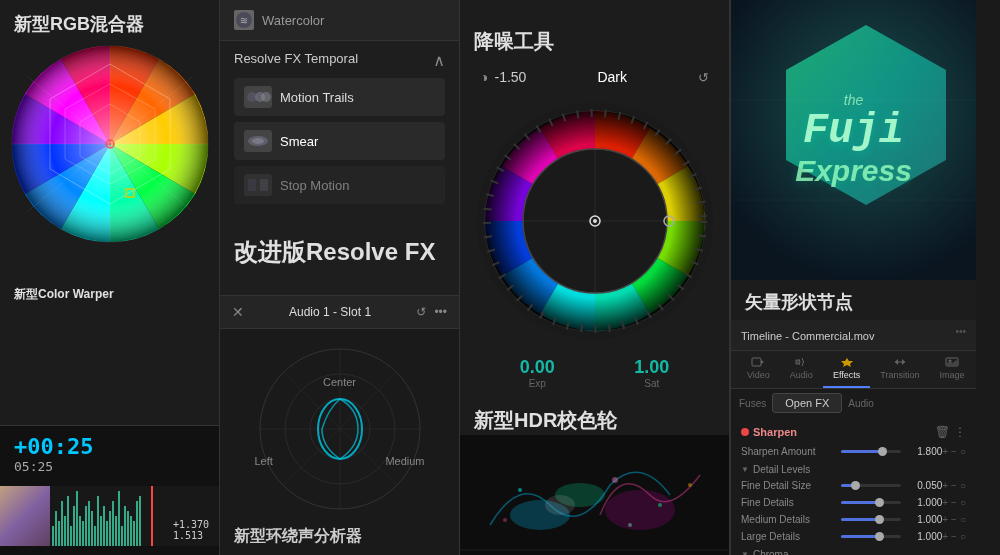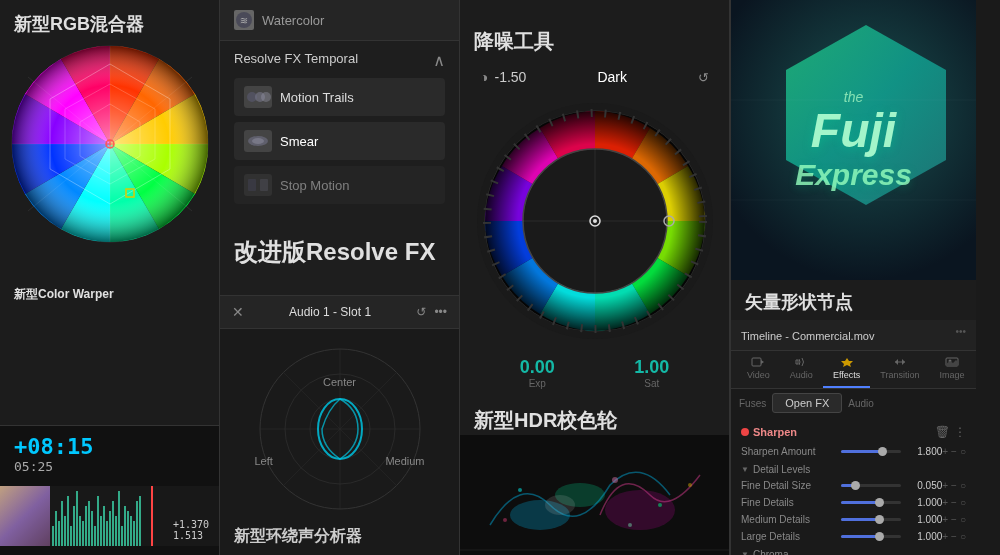--- a/index.html
+++ b/index.html
@@ -565,21 +565,21 @@
       <line x1="100" y1="96" x2="100" y2="104" stroke="#f55" stroke-width="1"></line>
 
       <rect x="116" y="145" width="8" height="8" fill="none" stroke="#ddcc00" stroke-width="1.5"></rect>
     </svg>
   </div>
 
   <div class="panel-1-subtitle">新型Color Warper</div>
 
   <div class="panel-1-bottom">
     <div class="timecode">
-      <div class="timecode-main">+08:15</div>
+      <div class="timecode-main">+00:25</div>
       <div class="timecode-sub">05:25</div>
     </div>
     <div class="timeline-strip">
       <div class="thumb-img"></div>
       <div class="waveform">
         <div class="waveform-bars">
           <div class="waveform-bar" style="height:20px"></div>
           <div class="waveform-bar" style="height:35px"></div>
           <div class="waveform-bar" style="height:25px"></div>
           <div class="waveform-bar" style="height:45px"></div>
@@ -829,21 +829,21 @@
       <rect width="270" height="280" fill="url(#bgGrad)"></rect>
 
       <polygon points="135,25 215,70 215,160 135,205 55,160 55,70" fill="url(#hexGrad)" opacity="0.85"></polygon>
 
       <line x1="0" y1="100" x2="270" y2="100" stroke="rgba(255,255,255,0.03)" stroke-width="1"></line>
       <line x1="0" y1="200" x2="270" y2="200" stroke="rgba(255,255,255,0.03)" stroke-width="1"></line>
     </svg>
 
     <div class="fuji-express-logo">
       <span class="fuji-the" style="font-style:italic;color:rgba(180,255,200,0.7);font-size:14px;">the</span>
-      <span class="fuji-main" style="font-size:48px;font-weight:900;font-style:italic;color:rgba(180,255,210,0.9);display:block;line-height:1.1;text-shadow:0 2px 10px rgba(0,200,150,0.4);">Fuji</span>
+      <span class="fuji-main" style="font-size:42px;font-weight:900;font-style:italic;color:rgba(180,255,210,0.9);display:block;line-height:1.1;text-shadow:0 2px 10px rgba(0,200,150,0.4);font-family:Liberation Mono, monospace;">Fuji</span>
       <span class="fuji-express" style="font-size:30px;font-style:italic;font-weight:700;color:rgba(150,255,190,0.8);display:block;text-shadow:0 2px 8px rgba(0,180,120,0.3);">Express</span>
     </div>
   </div>
 
   <div class="panel-4-title">矢量形状节点</div>
 
   <div class="inspector-panel">
     <div class="inspector-header">
       <span class="inspector-title">Timeline - Commercial.mov</span>
       <span style="color:#555;font-size:10px;float:right;">•••</span>

